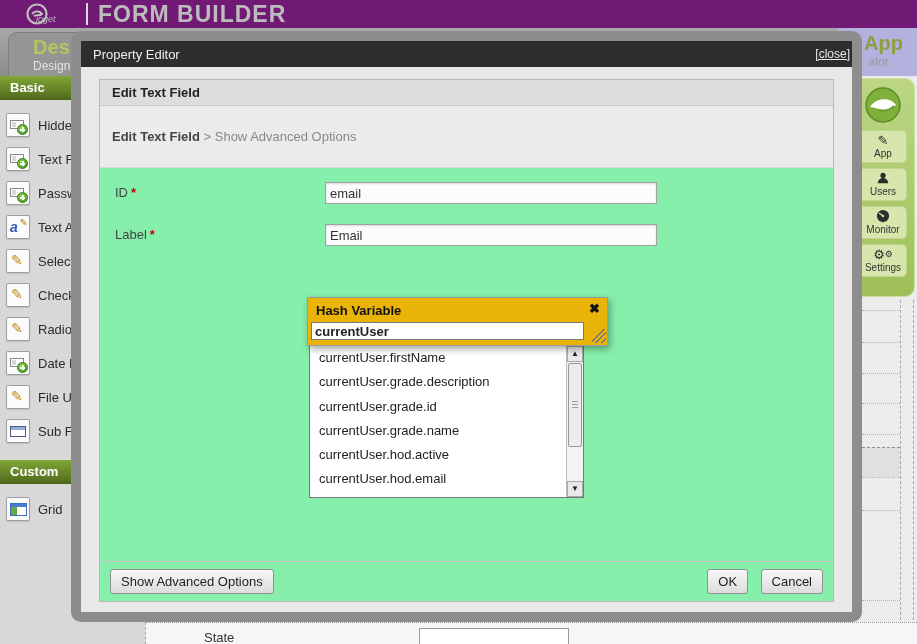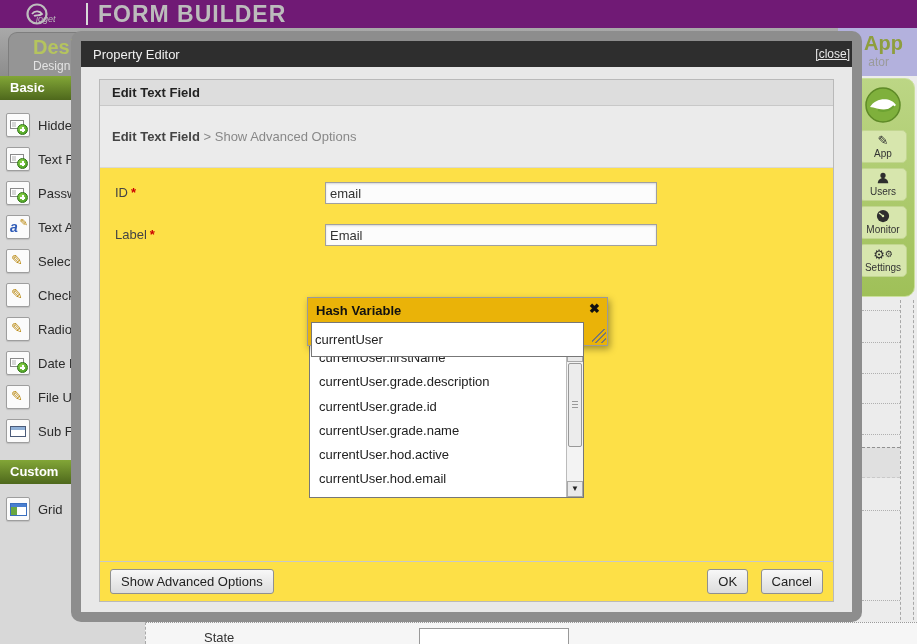--- a/index.html
+++ b/index.html
@@ -64,38 +64,38 @@
   .canvas-bottom { position:absolute; left:145px; top:622px; width:772px; height:22px; background:#f6f6f6; border-left:1px dashed #a8a8a8; border-top:1px dotted #9a9a9a; }
   .state-label { position:absolute; left:58px; top:7px; font-size:13px; color:#333; }
   .state-input { position:absolute; left:273px; top:5px; width:150px; height:22px; border:1px solid #999; background:#fff; }
 
   
   .modal { position:absolute; left:71px; top:31px; width:791px; height:591px; border:10px solid rgba(42,42,42,0.48); border-radius:10px; background:#e8e8e8; z-index:10; }
   .titlebar { height:26px; background:#2e2e2e; display:flex; align-items:center; justify-content:space-between; padding:0 2px 0 12px; }
   .dialog-title { color:#f0f0f0; font-size:13px; }
   .close-link { color:#e8e8e8; font-size:12px; text-decoration:underline; cursor:pointer; }
   .modal-body { height:545px; padding:12px 18px 10px 18px; }
-  .content-box { border:1px solid #b9b9b9; height:523px; display:flex; flex-direction:column; background:#fde047; }
+  .content-box { border:1px solid #b9b9b9; height:523px; display:flex; flex-direction:column; background:#86efac; }
   .box-header { background:#dddddd; border-bottom:1px solid #c8c8c8; padding:5px 12px; font-size:13px; font-weight:bold; color:#222; }
   .box-breadcrumb { background:#ebebeb; border-bottom:1px solid #d8d8d8; padding:23px 12px; font-size:13px; color:#888; }
   .bc-base { font-weight:bold; color:#444; }
   .box-fields { flex:1; padding:14px 0 0 15px; }
   .field-row { display:flex; align-items:flex-start; margin-bottom:20px; }
   .field-label { width:210px; font-size:13px; color:#444; padding-top:3px; }
   .req { color:#cc0000; font-weight:bold; margin-left:3px; }
   .text-input { width:332px; height:22px; border:1px solid #a0a0a0; background:#fcfcfc; box-shadow:inset 0 1px 2px rgba(0,0,0,0.15); font-size:13px; font-family:"Liberation Sans",sans-serif; color:#333; padding:2px 4px; }
   .box-footer { border-top:1px solid #c8c8c8; padding:7px 10px; display:flex; justify-content:space-between; align-items:center; }
   .btn { background:linear-gradient(#f8f8f8,#dcdcdc); border:1px solid #909090; border-radius:3px; font-size:13px; font-family:"Liberation Sans",sans-serif; color:#222; padding:4px 10px; cursor:pointer; }
   .footer-right .btn { margin-left:8px; }
 
   
   .hash-popup { position:absolute; left:307px; top:297px; width:301px; height:49px; background:#eab308; border:1px solid #9a9a9a; box-shadow:2px 3px 7px rgba(0,0,0,0.35); z-index:30; }
   .hv-title { position:absolute; left:8px; top:5px; font-size:13px; font-weight:bold; color:#111; }
   .hv-close { position:absolute; right:7px; top:3px; font-size:13px; font-weight:bold; color:#111; cursor:pointer; }
-  .hv-input { position:absolute; left:3px; top:24px; width:273px; height:35px; border:1px solid #777; font-size:13px; font-family:"Liberation Sans",sans-serif; padding:1px 3px; color:#222; }
+  .hv-input { position:absolute; left:3px; top:24px; width:273px; height:18px; border:1px solid #777; font-size:13px; font-family:"Liberation Sans",sans-serif; padding:1px 3px; color:#222;font-weight:bold; }
   .hv-grip { position:absolute; right:1px; bottom:2px; width:14px; height:14px; cursor:se-resize;
     background:linear-gradient(135deg, transparent 40%, #777 40%, #777 47%, transparent 47%, transparent 60%, #777 60%, #777 67%, transparent 67%, transparent 80%, #777 80%, #777 87%, transparent 87%); }
   .hash-list { position:absolute; left:309px; top:345px; width:275px; height:153px; background:#fff; border:1px solid #777; z-index:29; overflow:hidden; }
   .hash-list ul { list-style:none; }
   .hash-list li { height:24.3px; line-height:24px; padding-left:9px; font-size:13px; color:#222; cursor:pointer; white-space:nowrap; }
   .scrollbar { position:absolute; right:0; top:0; width:17px; height:151px; background:#f3f3f3; border-left:1px solid #bbb; }
   .sb-btn { display:block; width:16px; height:16px; background:#e9e9e9; border:1px solid #a8a8a8; font-size:8px; line-height:14px; text-align:center; color:#222; cursor:pointer; }
   .sb-up { position:absolute; top:0; left:0; }
   .sb-down { position:absolute; bottom:0; left:0; }
   .sb-thumb { position:absolute; left:1px; top:17px; width:14px; height:84px; background:#ececec; border:1px solid #999; border-radius:2px; cursor:pointer; }

